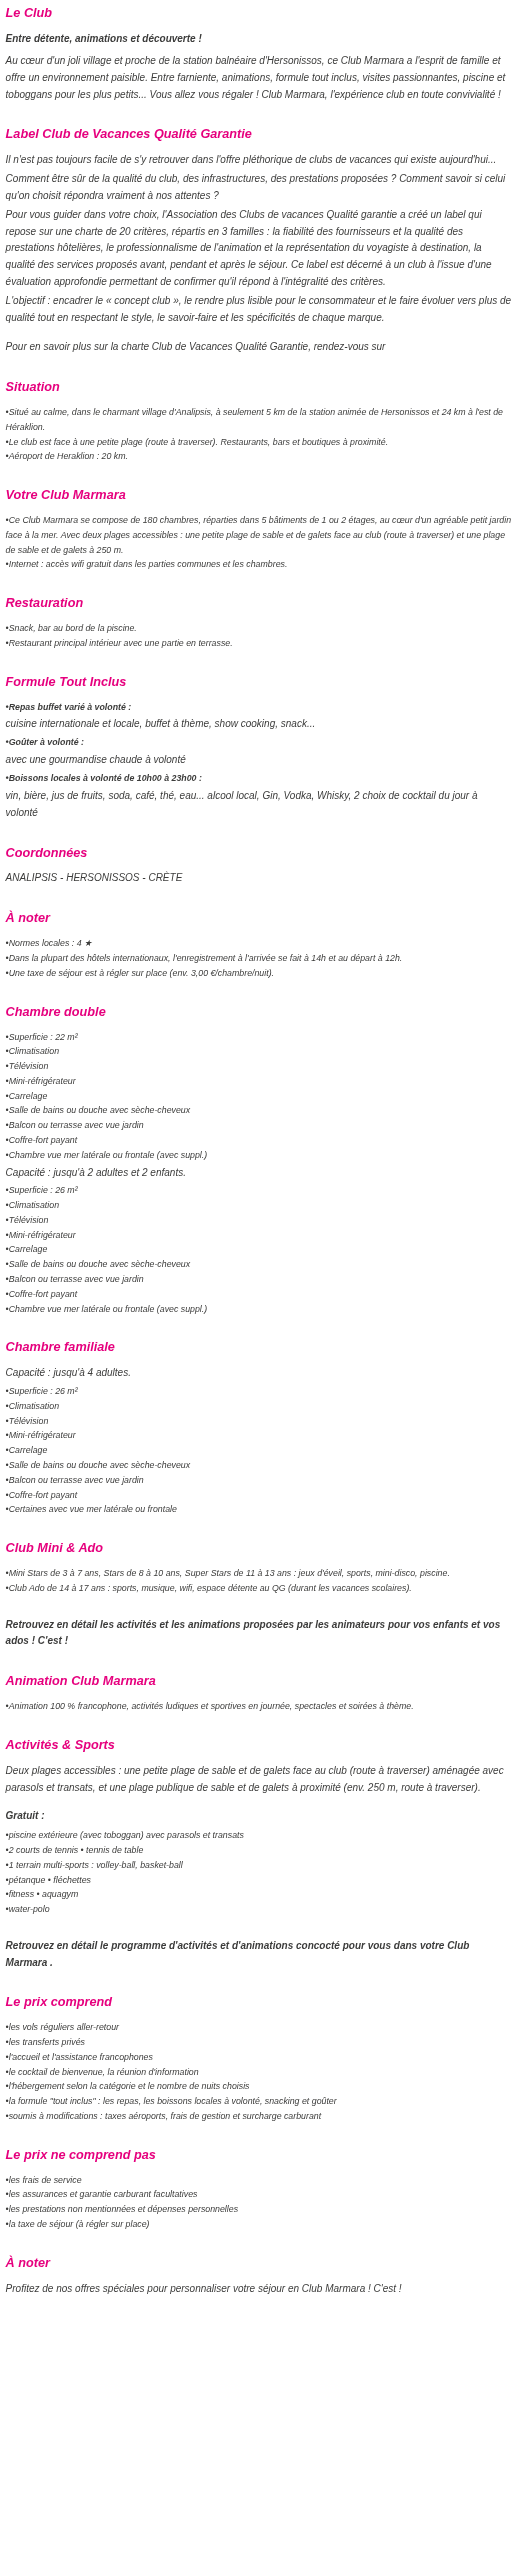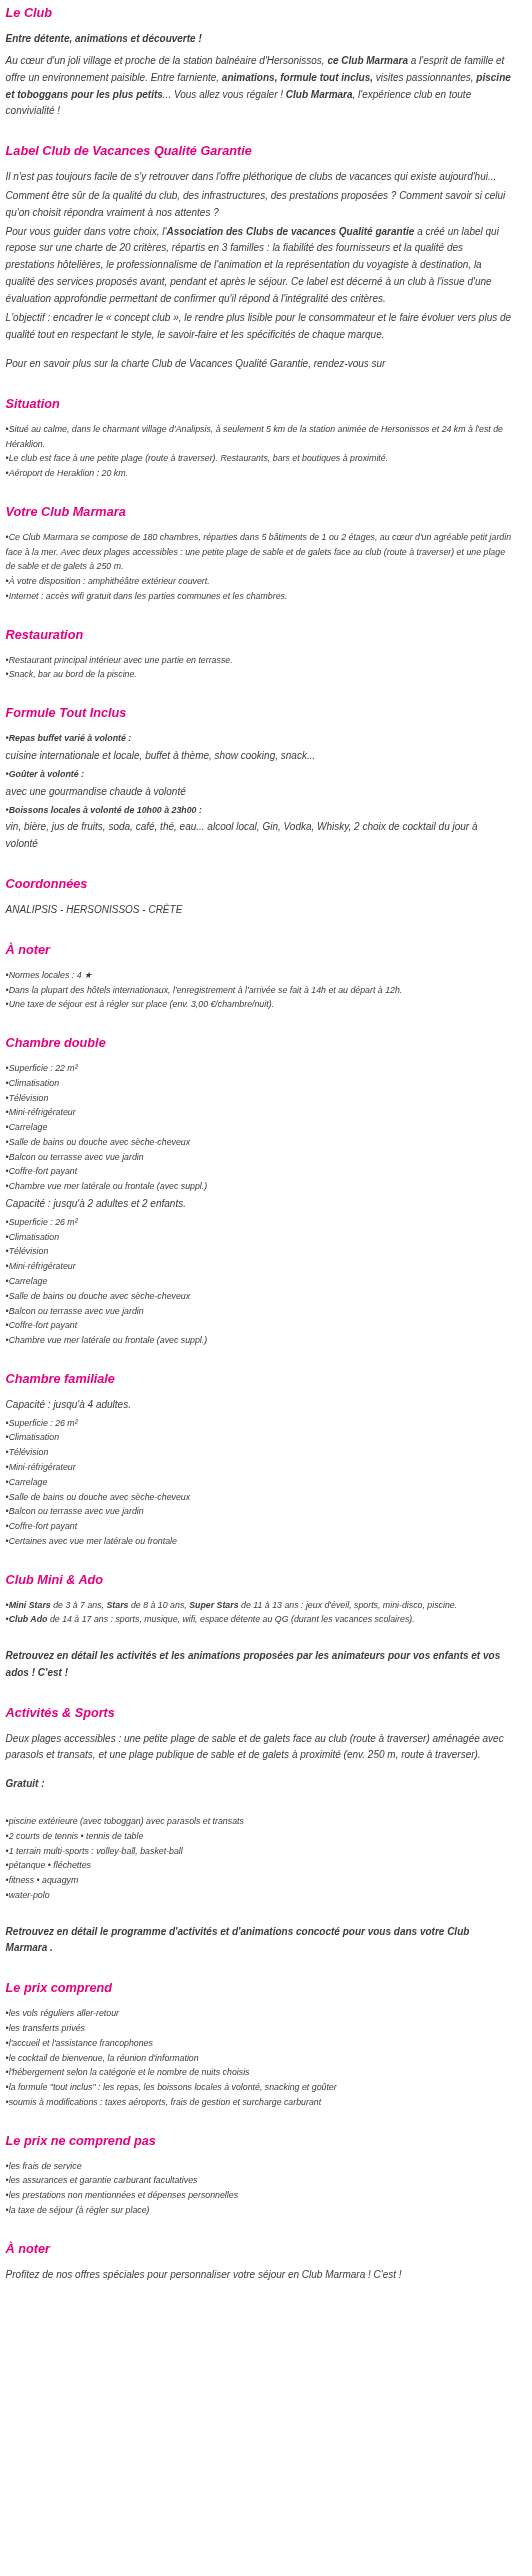--- a/index.html
+++ b/index.html
@@ -28,31 +28,31 @@
     margin: 24px 0 9.1px 0;
   }
   .section:first-child .section-title { margin-top: 1.4px; }
   .blk {
     font-size: 10px;
     line-height: 1.68;
     margin: 0 0 2.1px 0;
   }
   .blk.lead { font-weight: bold; margin-bottom: 5.6px; }
   .blk.note { margin-top: 12.7px; }
-  .blk.bold { font-weight: bold; margin-top: 12px; margin-bottom: 21px; }
+  .blk.bold { font-weight: bold; margin-top: 12px; margin-bottom: 3px; }
   .blk.callout { font-weight: bold; margin-top: 21px; margin-bottom: 3.5px; }
   .bullets { margin: 0 0 2.1px 0; }
   .li {
     font-size: 8.8px;
     line-height: 1.68;
     margin: 0;
   }
   .li::before { content: "\2022 "; }
   .li.b { font-weight: bold; }
-  span.b { font-weight: bold; }
+  span.b { font-weight: normal; }
 </style>
 </head>
 <body style="color: rgb(60, 60, 59); background: rgb(255, 255, 255);">
 
 <div class="page">
     <section class="section">
       <h2 class="section-title">Le Club</h2>
       <p class="blk lead">Entre détente, animations et découverte !</p>
       <p class="blk p"><span>Au cœur d'un joli village et proche de la station balnéaire d'Hersonissos, </span><span class="b">ce Club Marmara</span><span> a l'esprit de famille et offre un environnement paisible. Entre farniente, </span><span class="b">animations, formule tout inclus,</span><span> visites passionnantes, </span><span class="b">piscine et toboggans pour les plus petits</span><span>... Vous allez vous régaler ! </span><span class="b">Club Marmara</span><span>, l'expérience club en toute convivialité !</span></p>
     </section>
@@ -69,29 +69,28 @@
       <div class="bullets">
         <div class="li">Situé au calme, dans le charmant village d'Analipsis, à seulement 5 km de la station animée de Hersonissos et 24 km à l'est de Héraklion.</div>
         <div class="li">Le club est face à une petite plage (route à traverser). Restaurants, bars et boutiques à proximité.</div>
         <div class="li">Aéroport de Heraklion : 20 km.</div>
       </div>
     </section>
     <section class="section">
       <h2 class="section-title">Votre Club Marmara</h2>
       <div class="bullets">
         <div class="li">Ce Club Marmara se compose de 180 chambres, réparties dans 5 bâtiments de 1 ou 2 étages, au cœur d'un agréable petit jardin face à la mer. Avec deux plages accessibles : une petite plage de sable et de galets face au club (route à traverser) et une plage de sable et de galets à 250 m.</div>
-        <div class="li">À votre disposition : amphithéâtre extérieur couvert.</div>
         <div class="li">Internet : accès wifi gratuit dans les parties communes et les chambres.</div>
       </div>
     </section>
     <section class="section">
       <h2 class="section-title">Restauration</h2>
       <div class="bullets">
+        <div class="li">Snack, bar au bord de la piscine.</div>
         <div class="li">Restaurant principal intérieur avec une partie en terrasse.</div>
-        <div class="li">Snack, bar au bord de la piscine.</div>
       </div>
     </section>
     <section class="section">
       <h2 class="section-title">Formule Tout Inclus</h2>
       <div class="bullets">
         <div class="li b">Repas buffet varié à volonté :</div>
       </div>
       <p class="blk p">cuisine internationale et locale, buffet à thème, show cooking, snack...</p>
       <div class="bullets">
         <div class="li b">Goûter à volonté :</div>
@@ -159,20 +158,26 @@
     </section>
     <section class="section">
       <h2 class="section-title">Club Mini &amp; Ado</h2>
       <div class="bullets">
         <div class="li"><span class="b">Mini Stars</span><span> de 3 à 7 ans, </span><span class="b">Stars</span><span> de 8 à 10 ans, </span><span class="b">Super Stars</span><span> de 11 à 13 ans : jeux d'éveil, sports, mini-disco, piscine.</span></div>
         <div class="li"><span class="b">Club Ado</span><span> de 14 à 17 ans : sports, musique, wifi, espace détente au QG (durant les vacances scolaires).</span></div>
       </div>
       <p class="blk callout">Retrouvez en détail les activités et les animations proposées par les animateurs pour vos enfants et vos ados ! C'est !</p>
     </section>
     <section class="section">
+      <h2 class="section-title">Animation Club Marmara</h2>
+      <div class="bullets">
+        <div class="li">Animation 100 % francophone, activités ludiques et sportives en journée, spectacles et soirées à thème.</div>
+      </div>
+    </section>
+    <section class="section">
       <h2 class="section-title">Activités &amp; Sports</h2>
       <p class="blk p">Deux plages accessibles : une petite plage de sable et de galets face au club (route à traverser) aménagée avec parasols et transats, et une plage publique de sable et de galets à proximité (env. 250 m, route à traverser).</p>
       <p class="blk bold">Gratuit :</p>
       <div class="bullets">
         <div class="li">piscine extérieure (avec toboggan) avec parasols et transats</div>
         <div class="li">2 courts de tennis • tennis de table</div>
         <div class="li">1 terrain multi-sports : volley-ball, basket-ball</div>
         <div class="li">pétanque • fléchettes</div>
         <div class="li">fitness • aquagym</div>
         <div class="li">water-polo</div>

